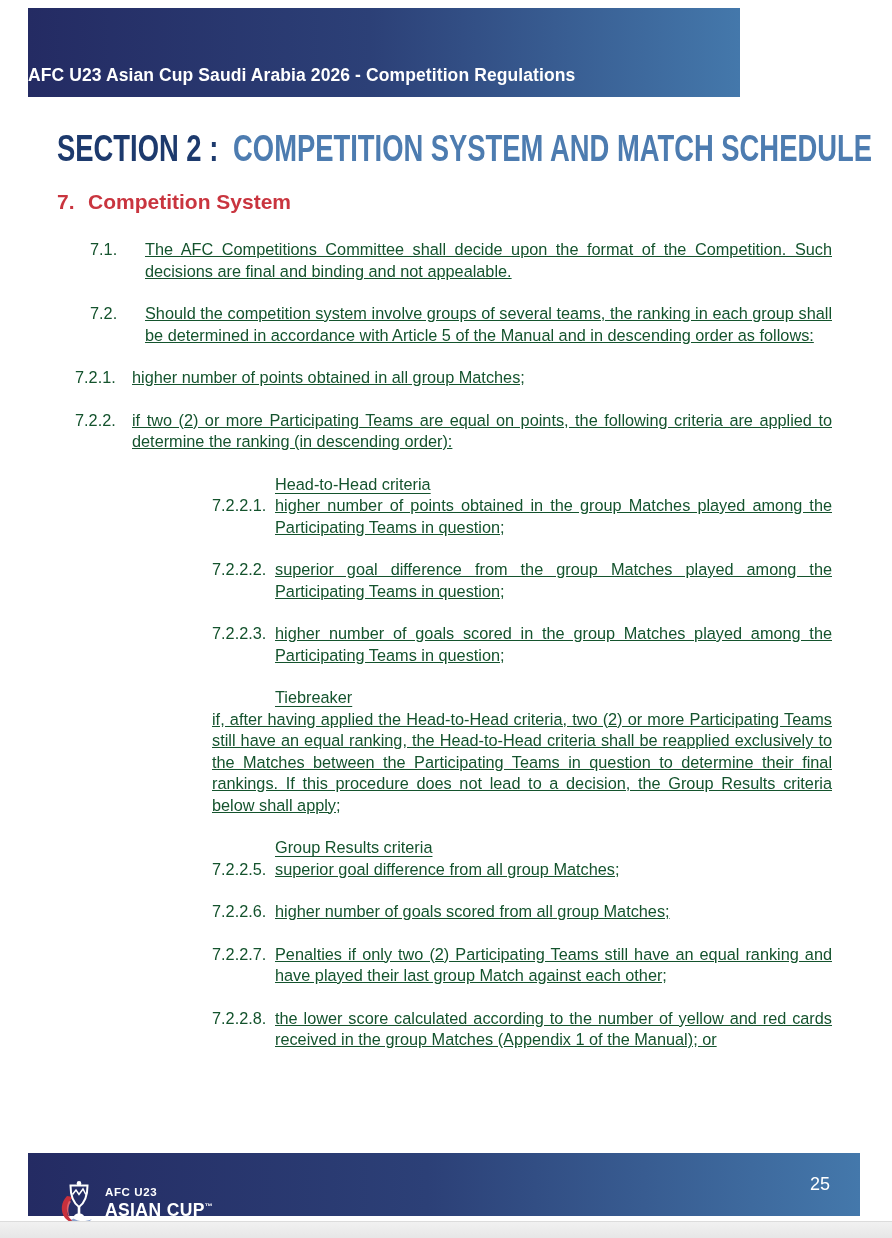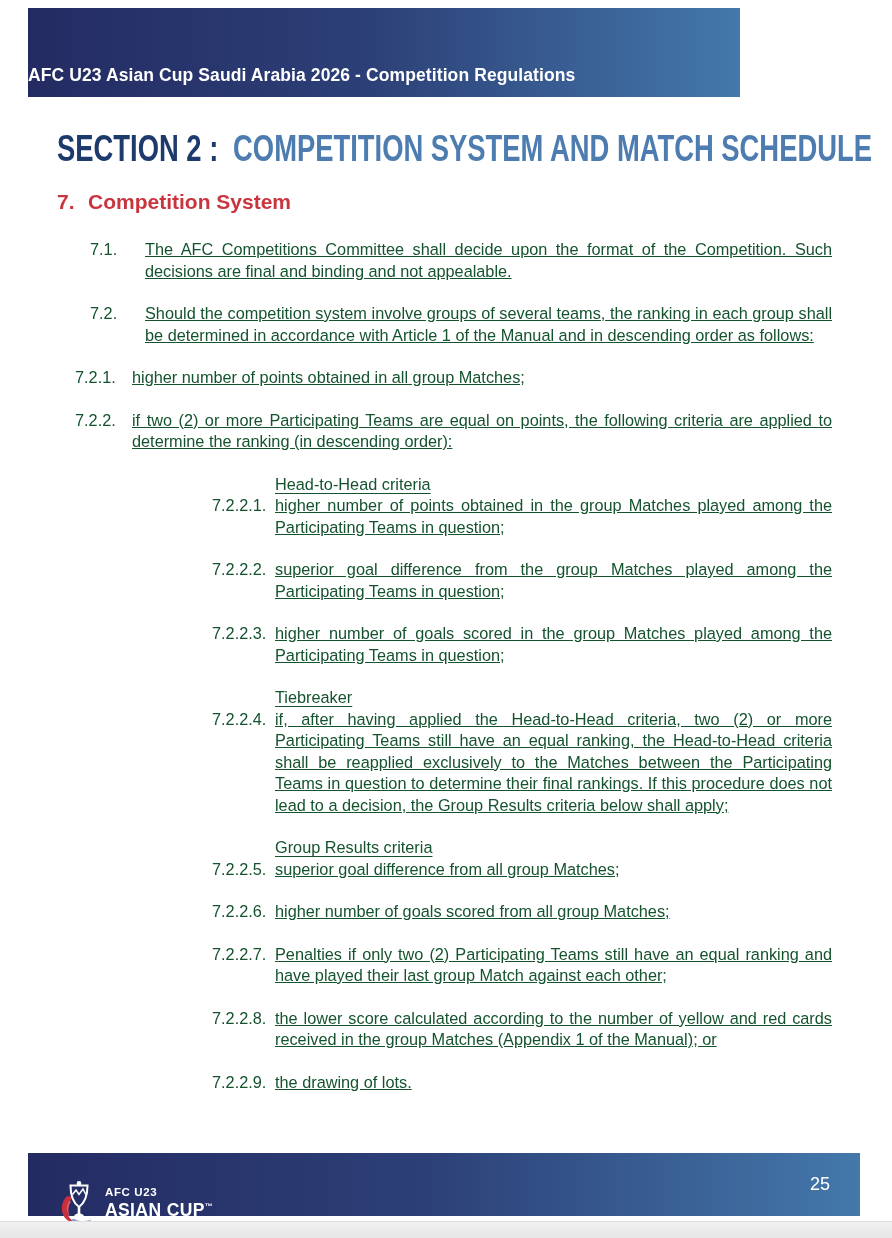--- a/index.html
+++ b/index.html
@@ -106,21 +106,21 @@
 <div class="clauses">
     <div class="clause level-1">
       <div class="clause-row">
         <div class="clause-num">7.1.</div>
         <div class="clause-text">The AFC Competitions Committee shall decide upon the format of the Competition. Such decisions are final and binding and not appealable.</div>
       </div>
     </div>
     <div class="clause level-1">
       <div class="clause-row">
         <div class="clause-num">7.2.</div>
-        <div class="clause-text">Should the competition system involve groups of several teams, the ranking in each group shall be determined in accordance with Article 1 of the Manual and in descending order as follows:</div>
+        <div class="clause-text">Should the competition system involve groups of several teams, the ranking in each group shall be determined in accordance with Article 5 of the Manual and in descending order as follows:</div>
       </div>
     </div>
     <div class="clause level-2">
       <div class="clause-row">
         <div class="clause-num">7.2.1.</div>
         <div class="clause-text">higher number of points obtained in all group Matches;</div>
       </div>
     </div>
     <div class="clause level-2">
       <div class="clause-row">
@@ -143,21 +143,20 @@
     </div>
     <div class="clause level-3">
       <div class="clause-row">
         <div class="clause-num">7.2.2.3.</div>
         <div class="clause-text">higher number of goals scored in the group Matches played among the Participating Teams in question;</div>
       </div>
     </div>
     <div class="clause level-3">
       <div class="criteria-heading">Tiebreaker</div>
       <div class="clause-row">
-        <div class="clause-num">7.2.2.4.</div>
         <div class="clause-text">if, after having applied the Head-to-Head criteria, two (2) or more Participating Teams still have an equal ranking, the Head-to-Head criteria shall be reapplied exclusively to the Matches between the Participating Teams in question to determine their final rankings. If this procedure does not lead to a decision, the Group Results criteria below shall apply;</div>
       </div>
     </div>
     <div class="clause level-3">
       <div class="criteria-heading">Group Results criteria</div>
       <div class="clause-row">
         <div class="clause-num">7.2.2.5.</div>
         <div class="clause-text">superior goal difference from all group Matches;</div>
       </div>
     </div>
@@ -170,26 +169,20 @@
     <div class="clause level-3">
       <div class="clause-row">
         <div class="clause-num">7.2.2.7.</div>
         <div class="clause-text">Penalties if only two (2) Participating Teams still have an equal ranking and have played their last group Match against each other;</div>
       </div>
     </div>
     <div class="clause level-3">
       <div class="clause-row">
         <div class="clause-num">7.2.2.8.</div>
         <div class="clause-text">the lower score calculated according to the number of yellow and red cards received in the group Matches (Appendix 1 of the Manual); or</div>
-      </div>
-    </div>
-    <div class="clause level-3">
-      <div class="clause-row">
-        <div class="clause-num">7.2.2.9.</div>
-        <div class="clause-text">the drawing of lots.</div>
       </div>
     </div>
   </div>
 
 <div class="footer-bar">
   <div class="footer-logo">
     <svg class="logo-trophy" viewBox="0 0 40 46" xmlns="http://www.w3.org/2000/svg">
       <path d="M9 16 C3 22 2 31 7 38 C10 41.5 14 43 17 42 C10.5 39 7.5 33 9.5 26.5 C10.6 23 12.5 19.5 15 17 Z" fill="#c8303c"></path>
       <path d="M11 21 C8 26 8 33 12 37.5 C9.5 31.5 10 26 13 21.5 Z" fill="#e0606a"></path>
       <path d="M13 40 C19 44.5 29 44.5 34 39 C28.5 41.8 20 41.8 15.5 38.5 Z" fill="#8da3cd"></path>

